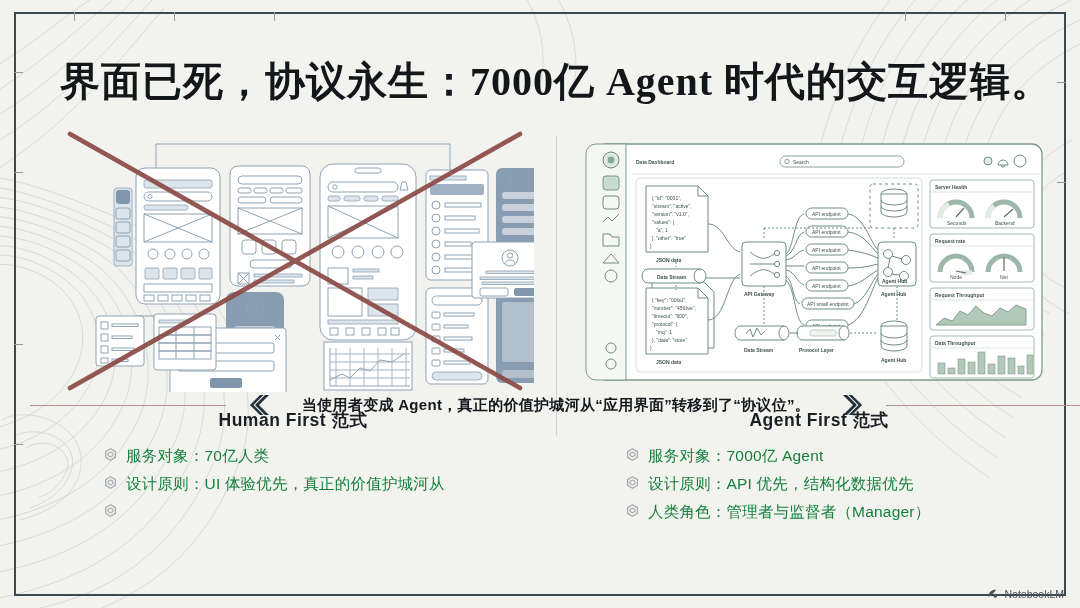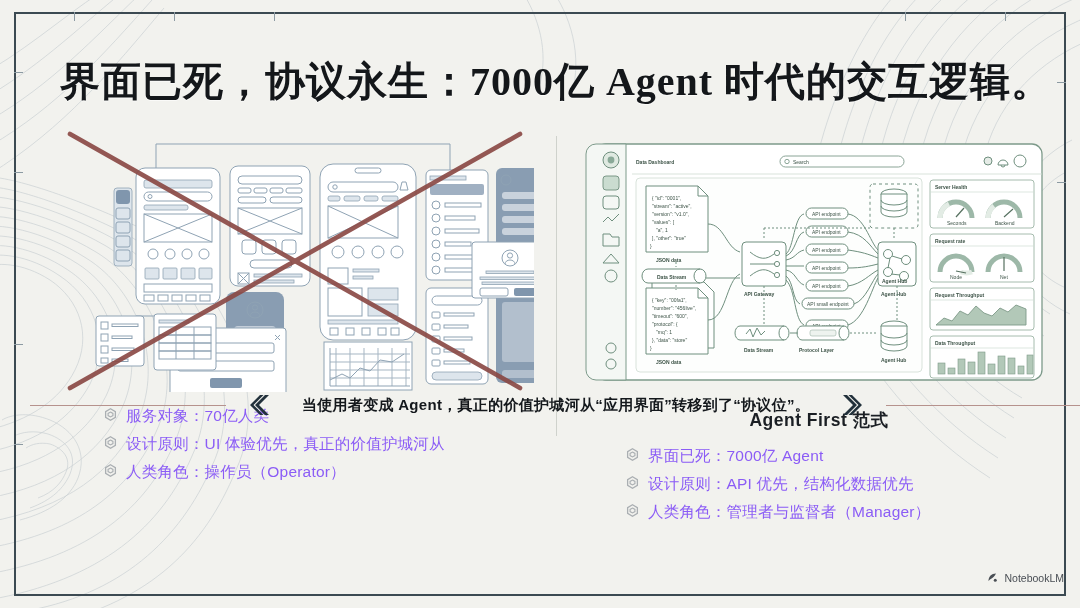--- a/index.html
+++ b/index.html
@@ -88,21 +88,21 @@
 
   .bullets {
     margin: 12px 0 0 0;
     list-style: none;
     padding-left: 0;
   }
   .bullets li {
     display: flex;
     align-items: flex-start;
     font-size: 15.5px;
-    color: #8b5cf6;
+    color: #15803d;
     line-height: 1.55;
     margin-bottom: 4px;
     letter-spacing: 0.2px;
   }
   .bullet-icon {
     flex: 0 0 auto;
     width: 13px; height: 13px;
     margin-right: 9px;
     margin-top: 4px;
     opacity: 0.6;
@@ -132,21 +132,21 @@
     font-weight: 700;
     color: #14181c;
     white-space: nowrap;
     letter-spacing: 0.3px;
     padding: 0 6px;
   }
 
   .watermark {
     position: absolute;
     right: 16px;
-    bottom: 24px;
+    bottom: 8px;
     display: flex;
     align-items: center;
     gap: 5px;
     font-size: 10.5px;
     color: #4a4f55;
     z-index: 4;
   }
 
   
   .wf-line { stroke: #8fa3b4; fill: none; stroke-width: 1; }
@@ -438,20 +438,21 @@
               <path d="M272,256 H352 M272,218 V256"></path>
             </g>
 
           <g stroke="#8b4a46" stroke-width="4.6" stroke-linecap="round" opacity="0.92">
             <path d="M12,4 L462,258"></path>
             <path d="M462,4 L12,258"></path>
           </g>
         </svg>
       </div>
 
+      <div class="col-heading">Human First 范式</div>
 
       <ul class="bullets">
         <li>
           <svg class="bullet-icon" viewBox="0 0 16 16">
             <path d="M8 1 L14 4.5 L14 11.5 L8 15 L2 11.5 L2 4.5 Z" fill="none" stroke="#7b838b" stroke-width="1.6"></path>
             <path d="M8 5 L11 6.7 L11 9.3 L8 11 L5 9.3 L5 6.7 Z" fill="none" stroke="#7b838b" stroke-width="1.4"></path>
           </svg>
           <span>服务对象：70亿人类</span>
         </li>
         <li>
@@ -459,21 +460,20 @@
             <path d="M8 1 L14 4.5 L14 11.5 L8 15 L2 11.5 L2 4.5 Z" fill="none" stroke="#7b838b" stroke-width="1.6"></path>
             <path d="M8 5 L11 6.7 L11 9.3 L8 11 L5 9.3 L5 6.7 Z" fill="none" stroke="#7b838b" stroke-width="1.4"></path>
           </svg>
           <span>设计原则：UI 体验优先，真正的价值护城河从</span>
         </li>
         <li>
           <svg class="bullet-icon" viewBox="0 0 16 16">
             <path d="M8 1 L14 4.5 L14 11.5 L8 15 L2 11.5 L2 4.5 Z" fill="none" stroke="#7b838b" stroke-width="1.6"></path>
             <path d="M8 5 L11 6.7 L11 9.3 L8 11 L5 9.3 L5 6.7 Z" fill="none" stroke="#7b838b" stroke-width="1.4"></path>
           </svg>
-          <span>人类角色：操作员（Operator）</span>
         </li>
       </ul>
     </div>
 
     <div class="col right">
 
       <div class="illus-wrap">
         <svg viewBox="0 0 470 262" preserveAspectRatio="xMidYMid meet">
 
           <rect x="12" y="14" width="446" height="236" rx="10" fill="#ffffff" stroke="#7d9a8a" stroke-width="1.3"></rect>
@@ -701,21 +701,21 @@
       </div>
 
       <div class="col-heading">Agent First 范式</div>
 
       <ul class="bullets">
         <li>
           <svg class="bullet-icon" viewBox="0 0 16 16">
             <path d="M8 1 L14 4.5 L14 11.5 L8 15 L2 11.5 L2 4.5 Z" fill="none" stroke="#7b838b" stroke-width="1.6"></path>
             <path d="M8 5 L11 6.7 L11 9.3 L8 11 L5 9.3 L5 6.7 Z" fill="none" stroke="#7b838b" stroke-width="1.4"></path>
           </svg>
-          <span>界面已死：7000亿 Agent</span>
+          <span>服务对象：7000亿 Agent</span>
         </li>
         <li>
           <svg class="bullet-icon" viewBox="0 0 16 16">
             <path d="M8 1 L14 4.5 L14 11.5 L8 15 L2 11.5 L2 4.5 Z" fill="none" stroke="#7b838b" stroke-width="1.6"></path>
             <path d="M8 5 L11 6.7 L11 9.3 L8 11 L5 9.3 L5 6.7 Z" fill="none" stroke="#7b838b" stroke-width="1.4"></path>
           </svg>
           <span>设计原则：API 优先，结构化数据优先</span>
         </li>
         <li>
           <svg class="bullet-icon" viewBox="0 0 16 16">

